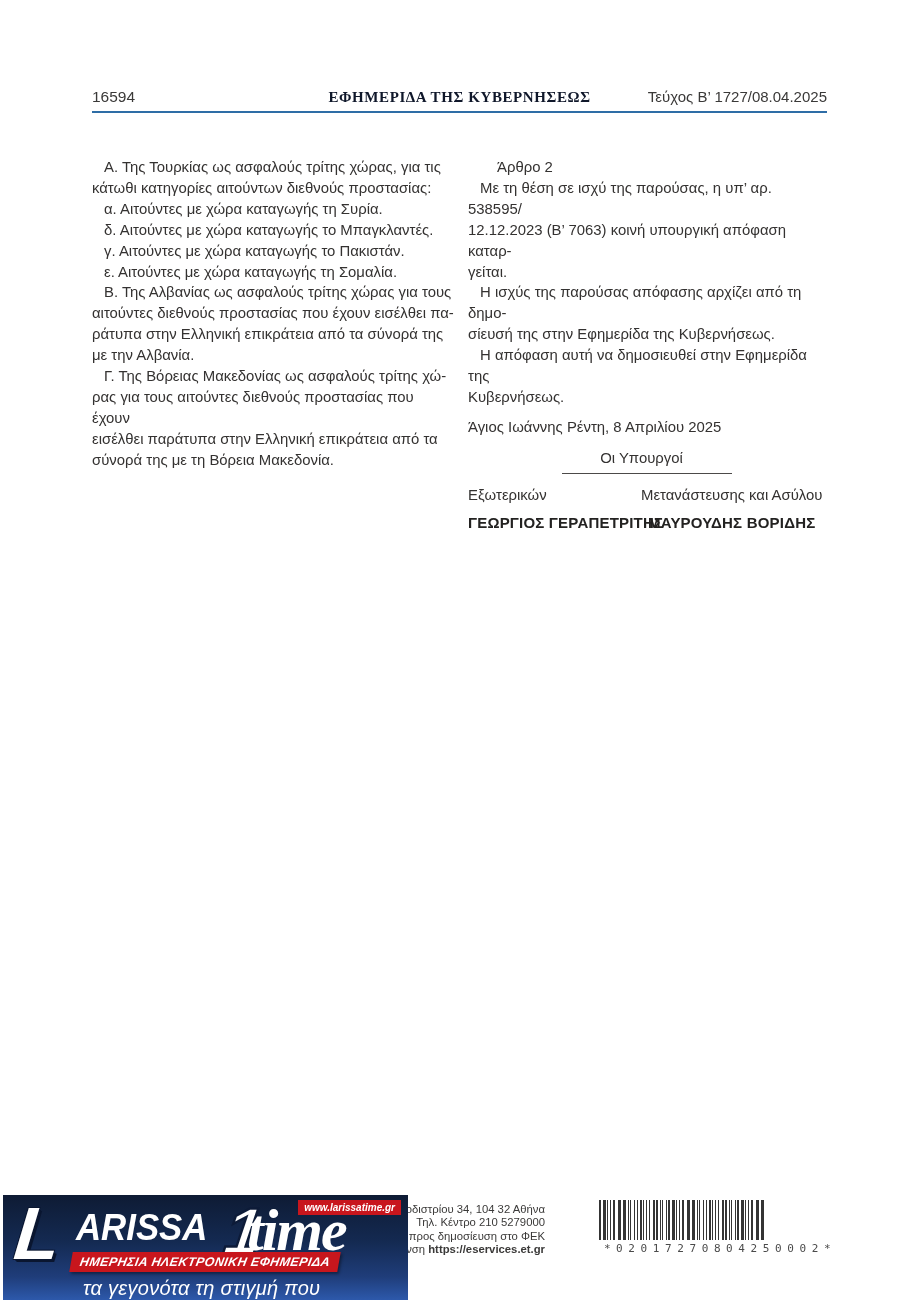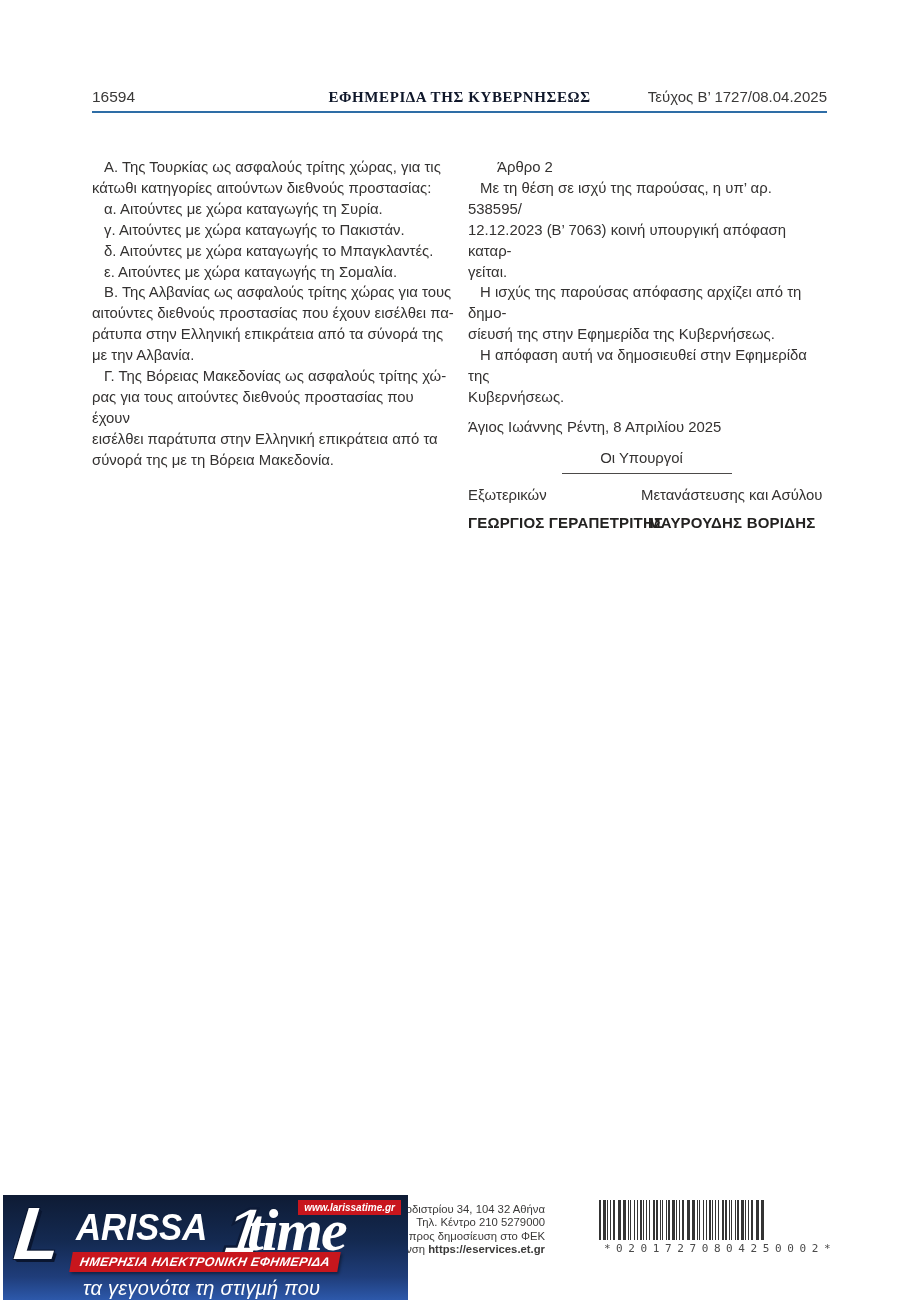--- a/index.html
+++ b/index.html
@@ -103,22 +103,22 @@
   <span class="pagenum">16594</span>
   <span class="masthead">ΕΦΗΜΕΡΙΔΑ ΤΗΣ ΚΥΒΕΡΝΗΣΕΩΣ</span>
   <span class="issue">Τεύχος Β’ 1727/08.04.2025</span>
 </div>
 <div class="hdr-rule"></div>
 
 <section class="col col-left">
   <p>Α. Της Τουρκίας ως ασφαλούς τρίτης χώρας, για τις
 κάτωθι κατηγορίες αιτούντων διεθνούς προστασίας:</p>
   <div class="list-line">α. Αιτούντες με χώρα καταγωγής τη Συρία.</div>
+  <div class="list-line">δ. Αιτούντες με χώρα καταγωγής το Μπαγκλαντές.</div>
   <div class="list-line">γ. Αιτούντες με χώρα καταγωγής το Πακιστάν.</div>
-  <div class="list-line">δ. Αιτούντες με χώρα καταγωγής το Μπαγκλαντές.</div>
   <div class="list-line">ε. Αιτούντες με χώρα καταγωγής τη Σομαλία.</div>
   <p>Β. Της Αλβανίας ως ασφαλούς τρίτης χώρας για τους
 αιτούντες διεθνούς προστασίας που έχουν εισέλθει πα-
 ράτυπα στην Ελληνική επικράτεια από τα σύνορά της
 με την Αλβανία.</p>
   <p>Γ. Της Βόρειας Μακεδονίας ως ασφαλούς τρίτης χώ-
 ρας για τους αιτούντες διεθνούς προστασίας που έχουν
 εισέλθει παράτυπα στην Ελληνική επικράτεια από τα
 σύνορά της με τη Βόρεια Μακεδονία.</p>
 </section>

